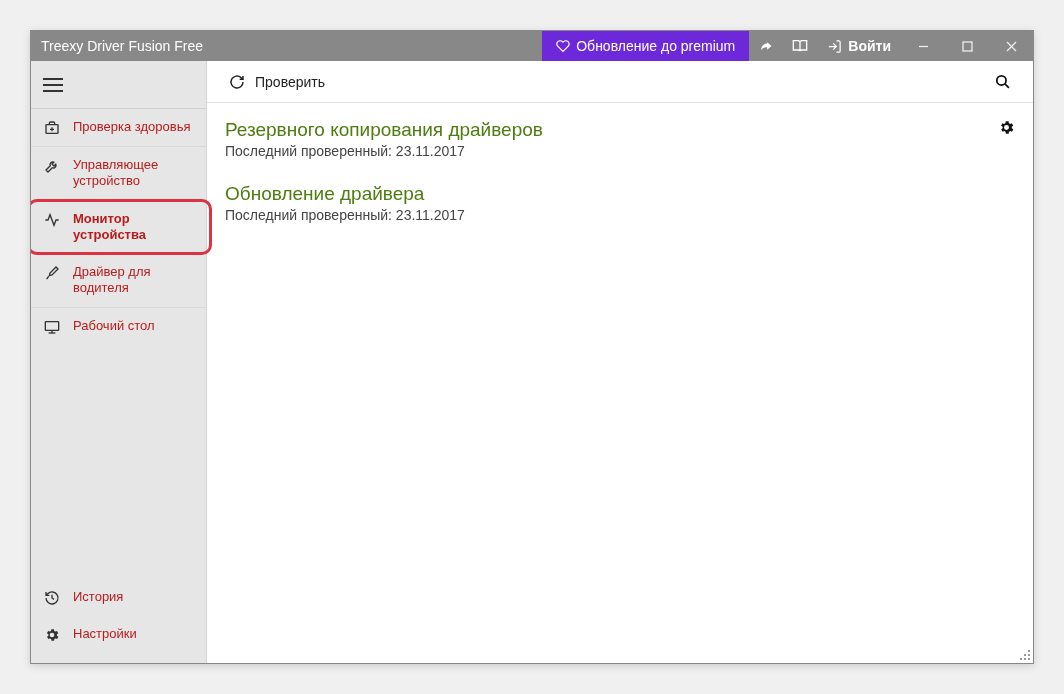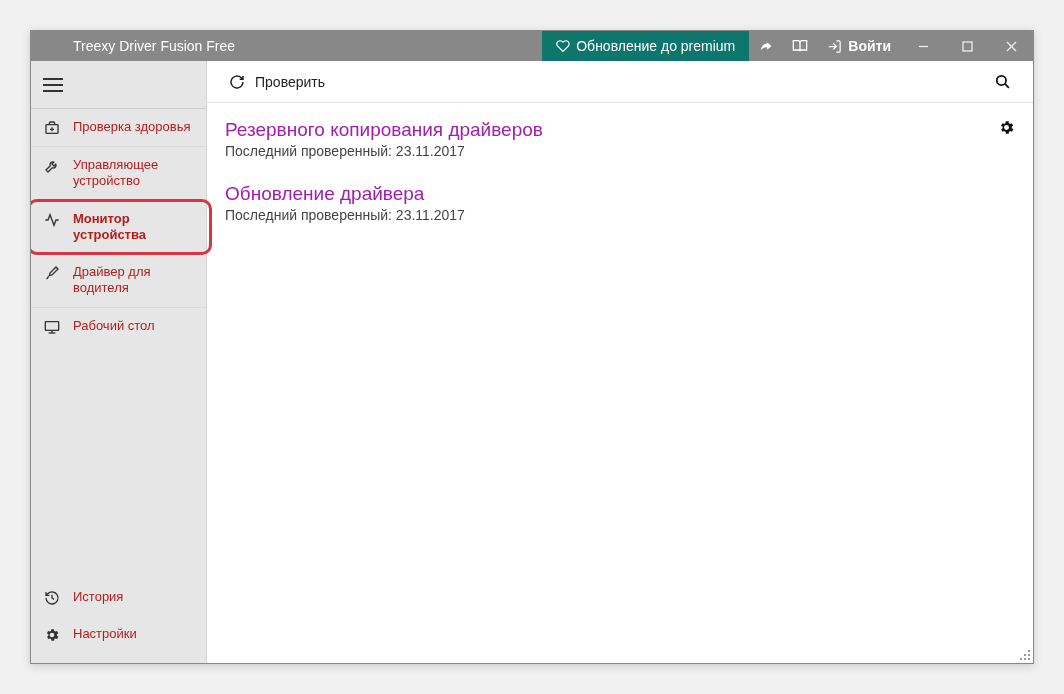--- a/index.html
+++ b/index.html
@@ -15,23 +15,23 @@
   position: relative;
 }
 .titlebar {
   height: 30px;
   background: #888;
   color: #fff;
   display: flex;
   align-items: stretch;
   font-size: 14px;
 }
-.titlebar .title { flex: 1; padding: 0 10px; display: flex; align-items: center; margin-left: 32px; }
+.titlebar .title { flex: 1; padding: 0 10px; display: flex; align-items: center; }
 .premium-btn {
-  background: #0f766e;
+  background: #6d28d9;
   padding: 0 14px;
   display: flex;
   align-items: center;
   gap: 6px;
   font-size: 14px;
 }
 .tb-icon-btn {
   width: 34px;
   display: flex;
   align-items: center;
@@ -126,21 +126,21 @@
   color: #222;
 }
 .toolbar .spacer { flex: 1; }
 .content-body {
   flex: 1;
   padding: 16px 18px;
   position: relative;
   overflow: auto;
 }
 .section { margin-bottom: 24px; }
-.section h2 { font-size: 19px; font-weight: 400; color: #a21caf; margin-bottom: 2px; }
+.section h2 { font-size: 19px; font-weight: 400; color: #4d7c0f; margin-bottom: 2px; }
 .section .sub { font-size: 14px; color: #444; }
 .gear-btn {
   position: absolute;
   top: 16px;
   right: 18px;
 }
 svg { display: block; }
 .resize-grip {
   position: absolute;
   right: 2px;

